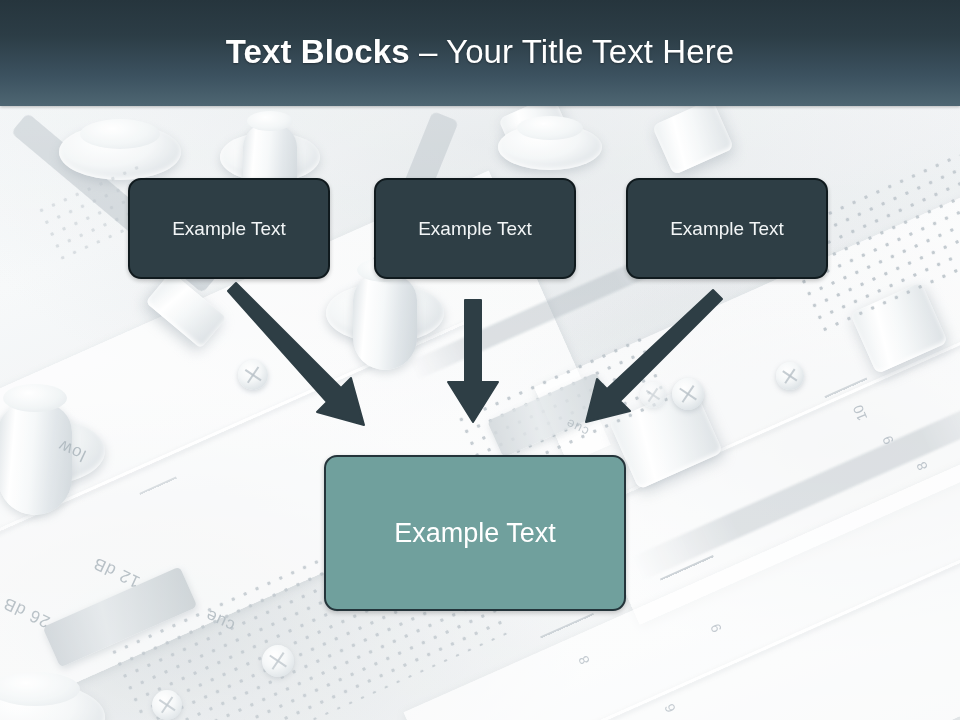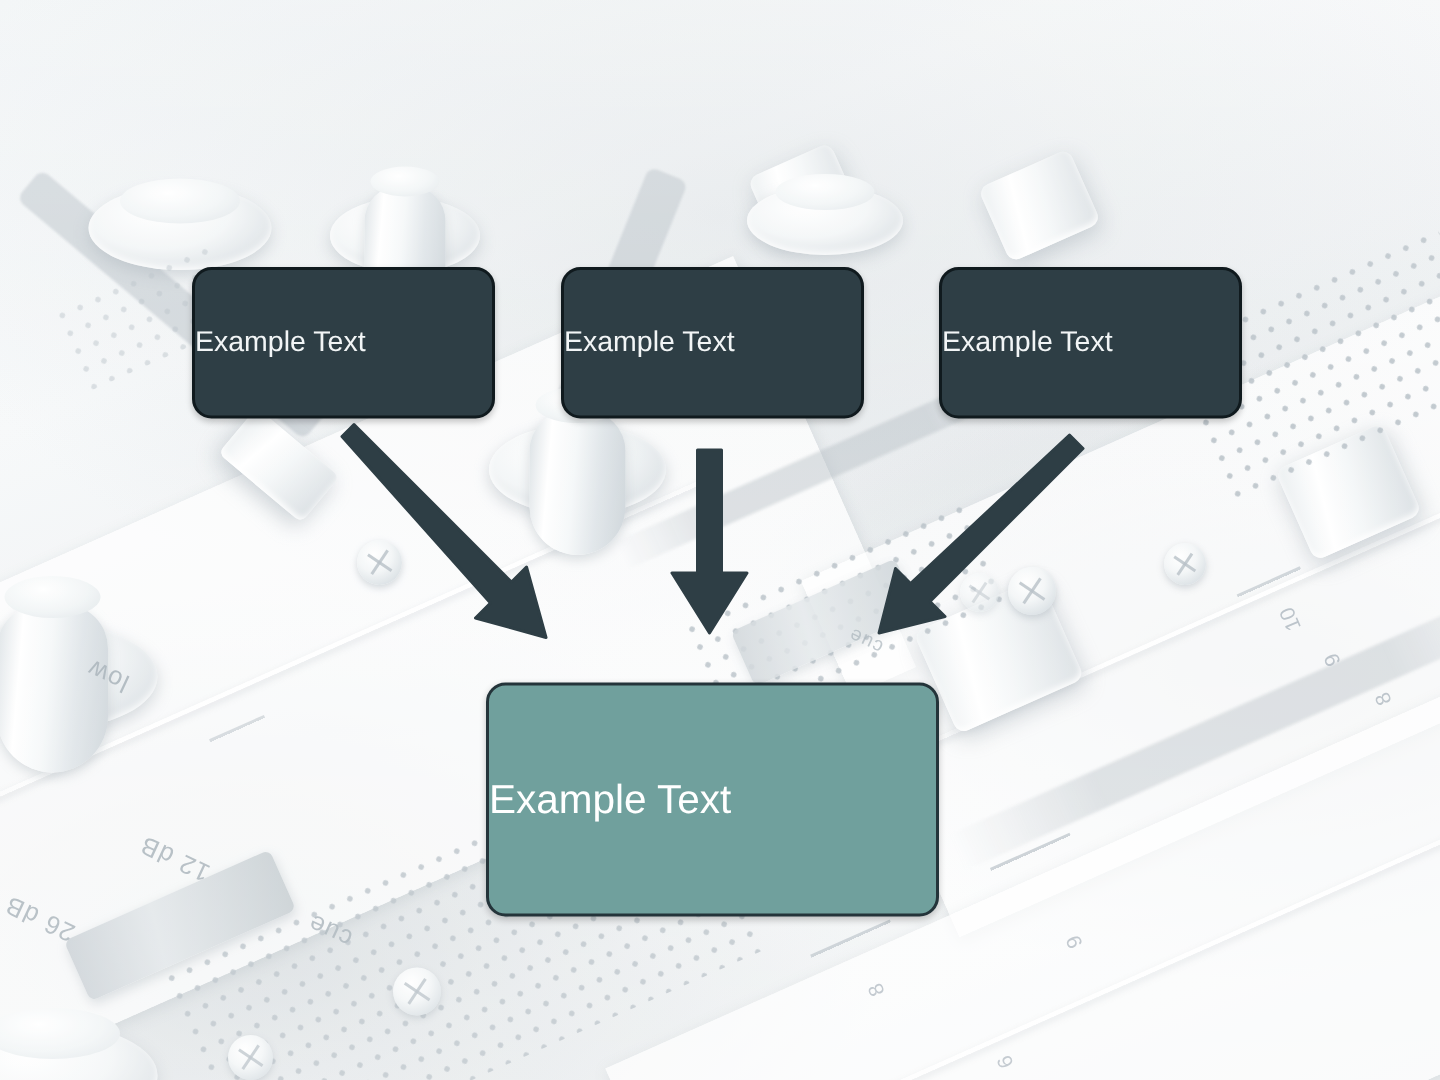--- a/index.html
+++ b/index.html
@@ -65,21 +65,21 @@
   #banner{position:absolute;left:0;top:0;width:960px;height:106px;
      background:linear-gradient(180deg,#26353d 0%,#2c3d46 34%,#3c5260 72%,#4e6672 100%);
      box-shadow:0 1px 3px rgba(0,0,0,.25);z-index:5;display:flex;align-items:center;justify-content:center;}
   #title{color:#ffffff;font-size:33px;line-height:1;letter-spacing:.1px;
      text-shadow:0 1px 2px rgba(0,0,0,.35);white-space:nowrap;padding-bottom:4px;}
   #title .b{font-weight:bold;}
   #title .d{font-weight:normal;}
   #title .r{font-weight:normal;}
 
   
-  .box{position:absolute;box-sizing:border-box;display:flex;align-items:center;justify-content:flex-start;
+  .box{position:absolute;box-sizing:border-box;display:flex;align-items:center;justify-content:center;
        border-radius:13px;z-index:8;}
   .box-dark{background:#2e3e45;border:2px solid #101a1e;box-shadow:0 2px 4px rgba(0,0,0,.22);}
   .box-teal{background:#70a09d;border:2.5px solid #24343a;box-shadow:0 2px 5px rgba(0,0,0,.22);}
   .box-dark .lbl{color:#f2f5f6;font-size:19px;}
   .box-teal .lbl{color:#ffffff;font-size:27px;}
 
   #b1{left:128px;top:178px;width:202px;height:101px;}
   #b2{left:374px;top:178px;width:202px;height:101px;}
   #b3{left:626px;top:178px;width:202px;height:101px;}
   #tealbox{left:324px;top:455px;width:302px;height:156px;}
@@ -204,14 +204,19 @@
     <span class="lbl">Example Text</span>
   </div>
   <div id="b3" class="box box-dark">
     <span class="lbl">Example Text</span>
   </div>
 
   <div id="tealbox" class="box box-teal">
     <span class="lbl">Example Text</span>
   </div>
 
+  <div id="banner">
+    <div id="title">
+      <span class="b">Text Blocks</span><span class="d"> – </span><span class="r">Your Title Text Here</span>
+    </div>
+  </div>
 
 </div>
 
 </body></html>

